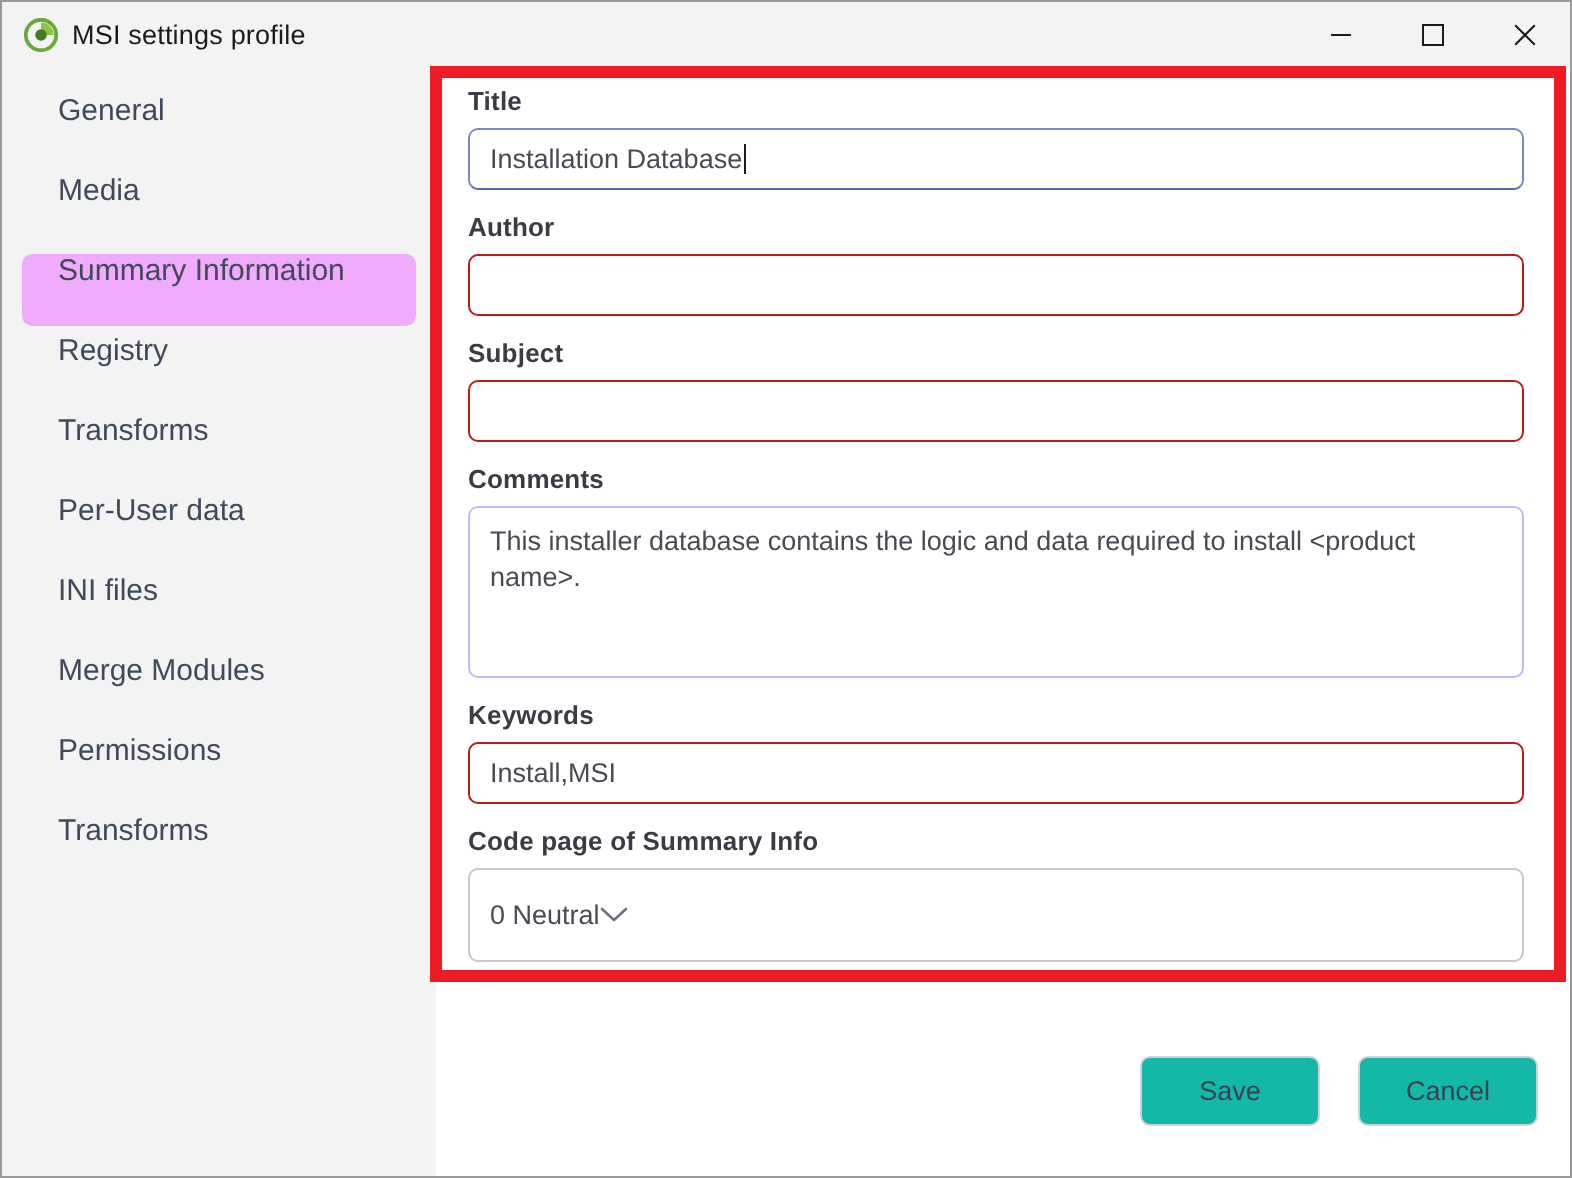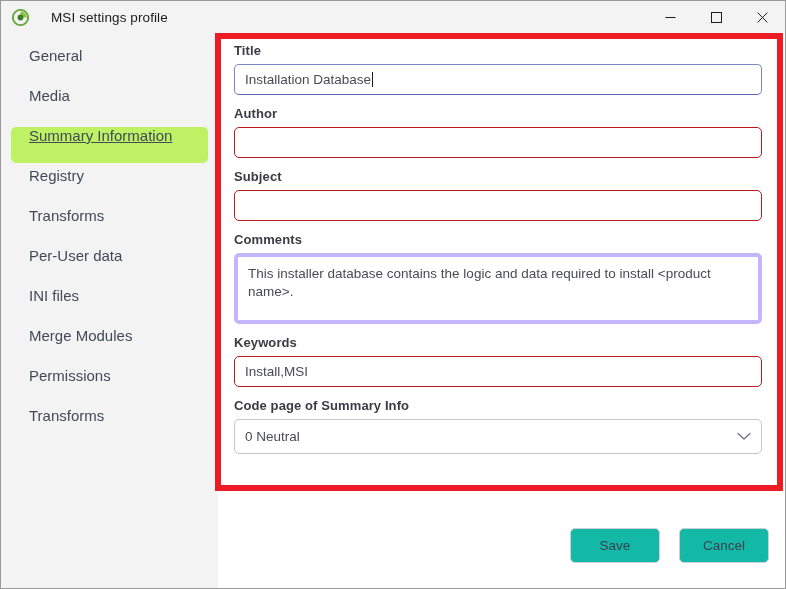--- a/index.html
+++ b/index.html
@@ -33,21 +33,21 @@
     right: 0;
     height: 33px;
     background: #f3f3f3;
     display: flex;
     align-items: center;
   }
   .title-left {
     display: flex;
     align-items: center;
     padding-left: 11px;
-    gap: 22px;
+    gap: 7px;
     flex: 1;
     height: 100%;
   }
   .app-icon {
     width: 17px;
     height: 17px;
     position: relative;
     flex: 0 0 auto;
   }
   .app-icon svg { display: block; }
@@ -90,22 +90,21 @@
     display: flex;
     align-items: flex-start;
     padding-left: 18px;
     box-sizing: border-box;
     margin-bottom: 4px;
     font-size: 15px;
     color: #414a58;
     white-space: nowrap;
   }
   .nav-item.selected {
-    background: #bef264;
-    text-decoration: underline;
+    background: #f0abfc;
   }
 
   
   .content {
     position: absolute;
     left: 217px;
     top: 33px;
     right: 0;
     bottom: 0;
     background: #ffffff;
@@ -148,40 +147,39 @@
   .caret {
     display: inline-block;
     width: 1px;
     height: 15px;
     background: #1b1b1b;
     margin-left: 1px;
     vertical-align: middle;
   }
 
   .textarea-box {
-    height: 71px;
-    box-sizing: border-box;
-    border: 4px solid #c4b5fd;
+    height: 86px;
+    box-sizing: border-box;
+    border: 1px solid #c4b5fd;
     border-radius: 5px;
     background: #ffffff;
     padding: 8px 10px 0 10px;
     font-size: 13.5px;
     color: #4a4a55;
     line-height: 1.35;
   }
 
   .select-box {
-    height: 35px;
+    height: 47px;
     box-sizing: border-box;
     border: 1px solid #c6c6d0;
     border-radius: 5px;
     background: #ffffff;
     display: flex;
     align-items: center;
-    justify-content: space-between;
     padding: 0 10px 0 10px;
     font-size: 13.5px;
     color: #4a4a55;
   }
   .chevron { color: #6f6f88; display: flex; align-items: center; }
   .chevron svg { display: block; }
 
   
   .footer {
     position: absolute;

